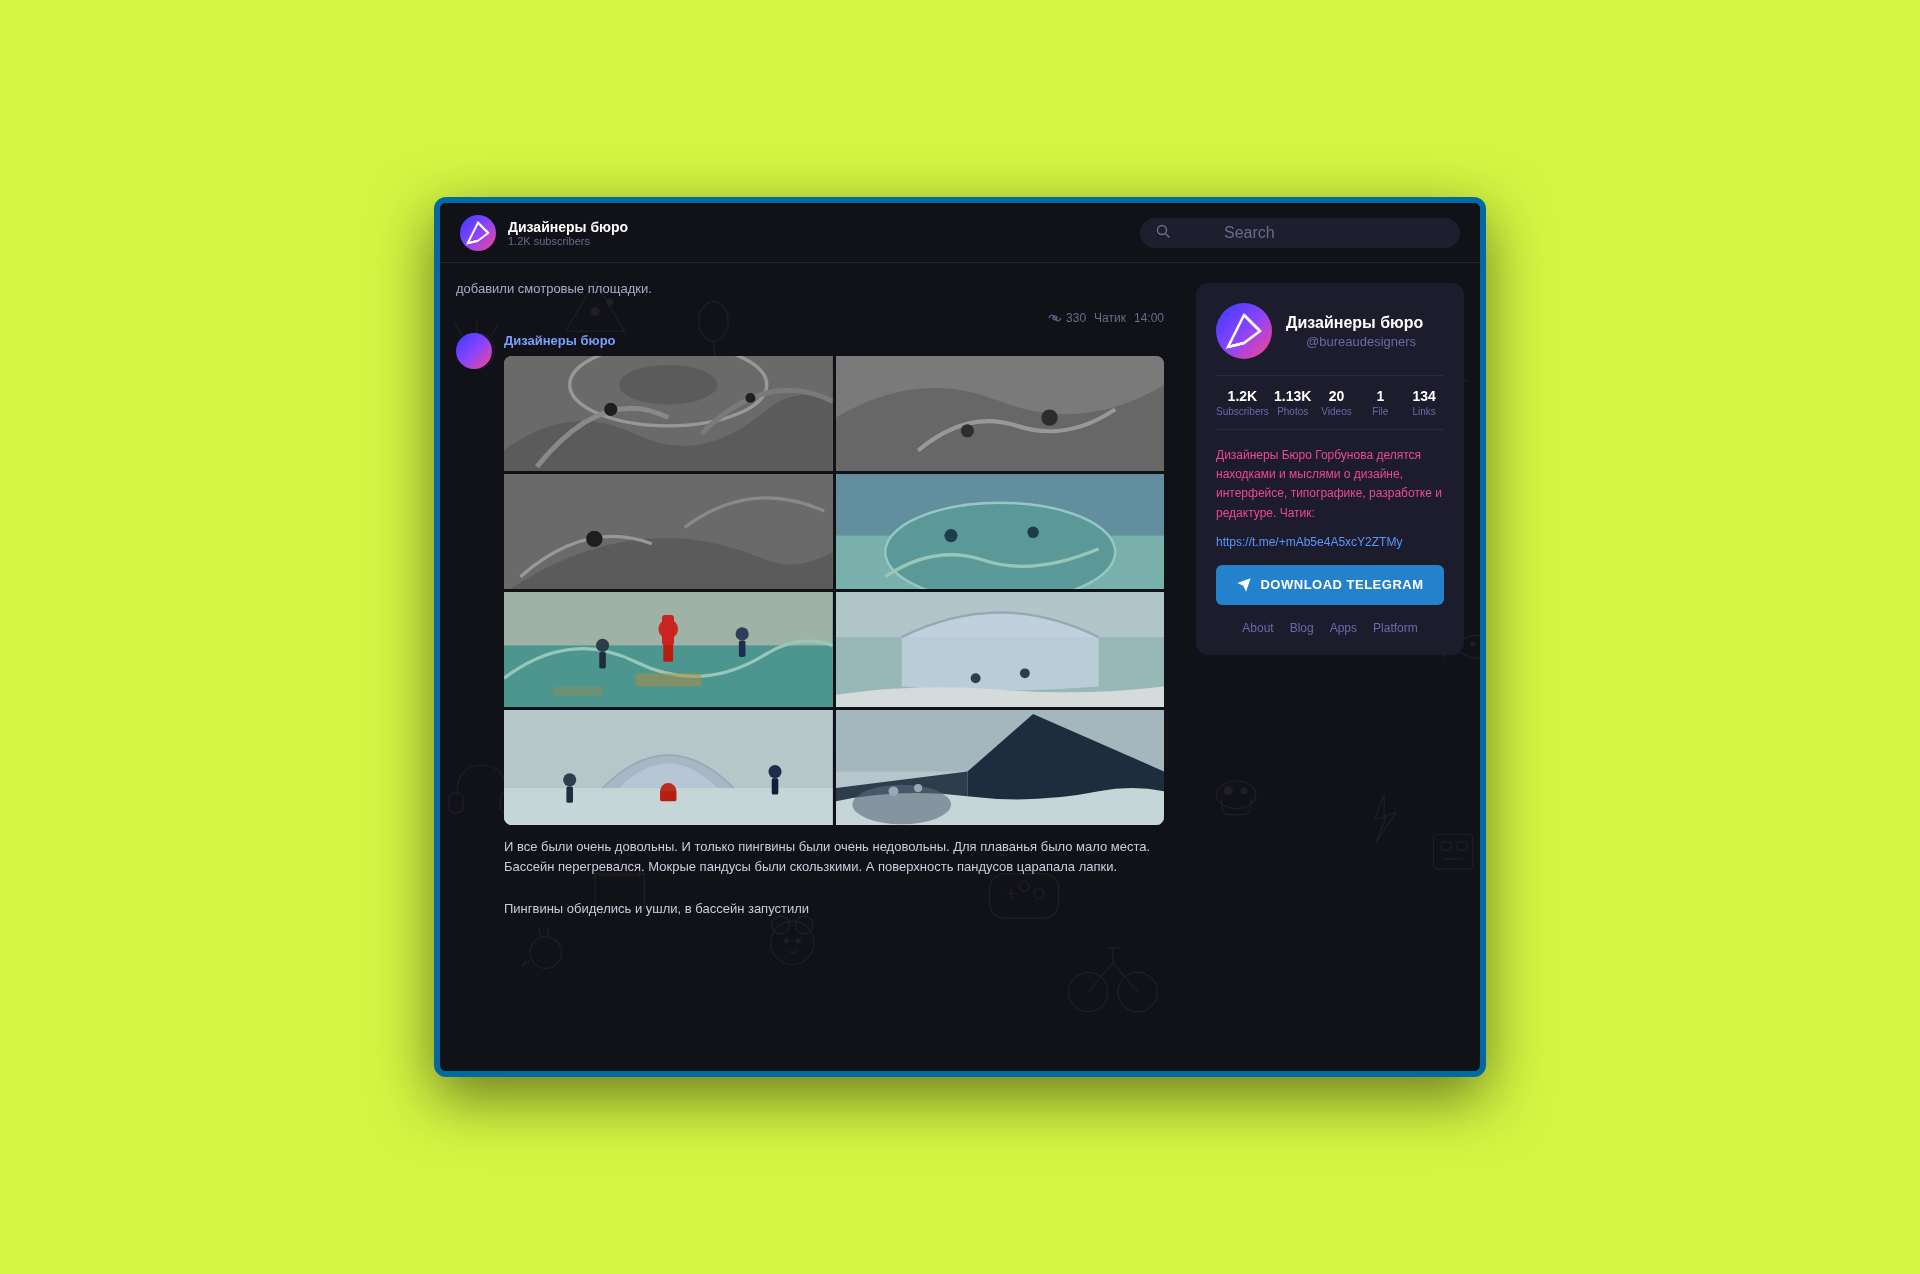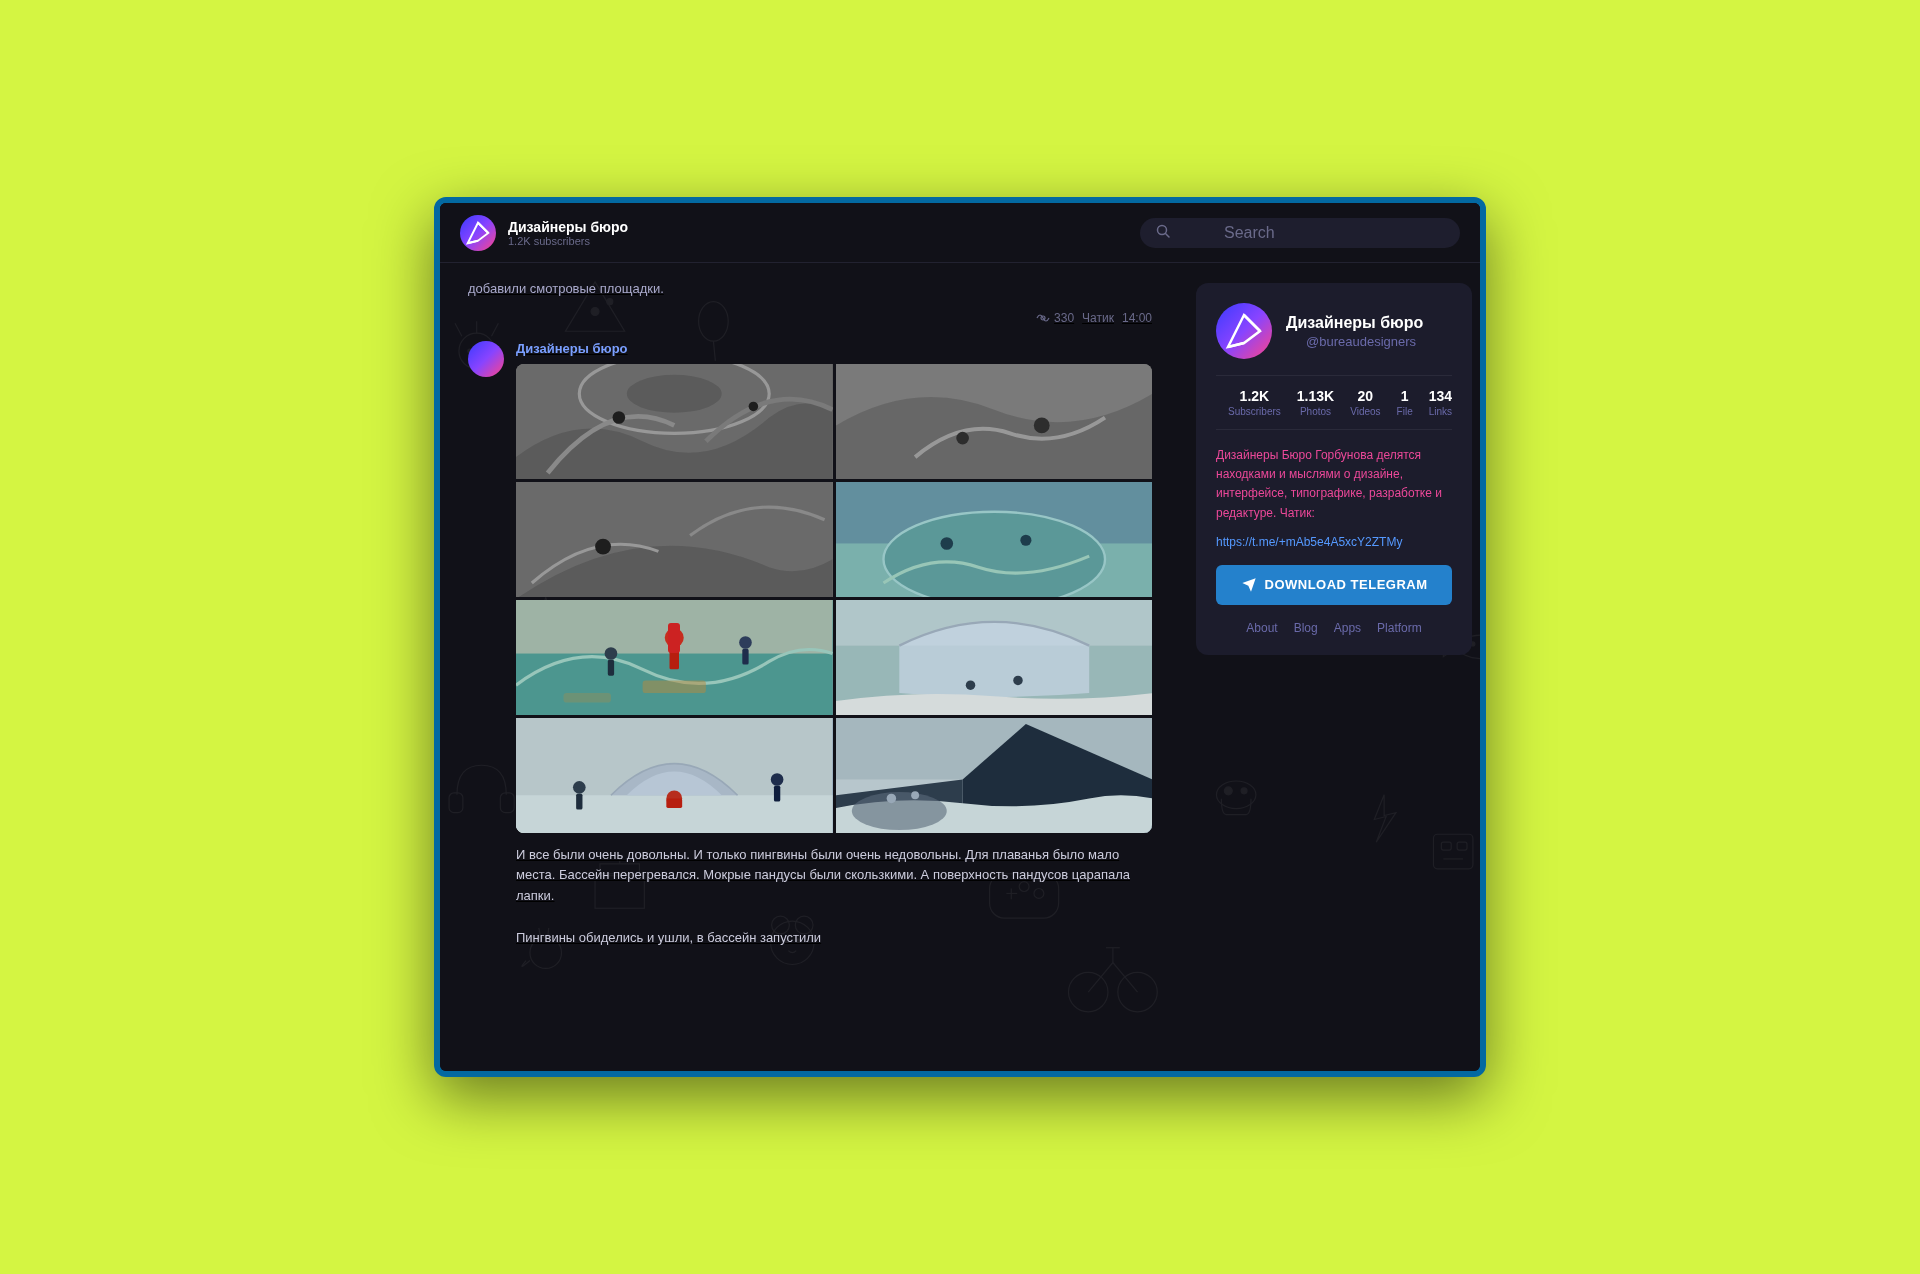--- a/index.html
+++ b/index.html
@@ -135,23 +135,22 @@
       display: flex;
       flex: 1;
       overflow: hidden;
     }
 
     
     .feed-column {
       width: 740px;
       flex-shrink: 0;
       overflow-y: auto;
-      padding: 16px 28px;
+      padding: 16px 16px;
       background: transparent;
-      text-decoration: underline;
     }
 
     .feed-column::-webkit-scrollbar {
       width: 4px;
     }
     .feed-column::-webkit-scrollbar-track {
       background: transparent;
     }
     .feed-column::-webkit-scrollbar-thumb {
       background: #333;
@@ -167,21 +166,21 @@
       padding-bottom: 8px;
     }
 
     .message-meta {
       display: flex;
       align-items: center;
       gap: 8px;
       justify-content: flex-end;
       font-size: 12px;
       color: #6a6a8a;
-      margin-bottom: 16px;
+      margin-bottom: 8px;
     }
 
     .message-meta .views {
       display: flex;
       align-items: center;
       gap: 4px;
     }
 
     
     .message-block {
@@ -324,21 +323,20 @@
       grid-template-columns: repeat(5, 1fr);
       gap: 4px;
       margin-bottom: 16px;
       padding: 12px 0;
       border-top: 1px solid #2a2a3a;
       border-bottom: 1px solid #2a2a3a;
     }
 
     .stat-item {
       text-align: center;
-      margin-left: 12px;
     }
 
     .stat-value {
       color: #ffffff;
       font-size: 14px;
       font-weight: 700;
       display: block;
     }
 
     .stat-label {

